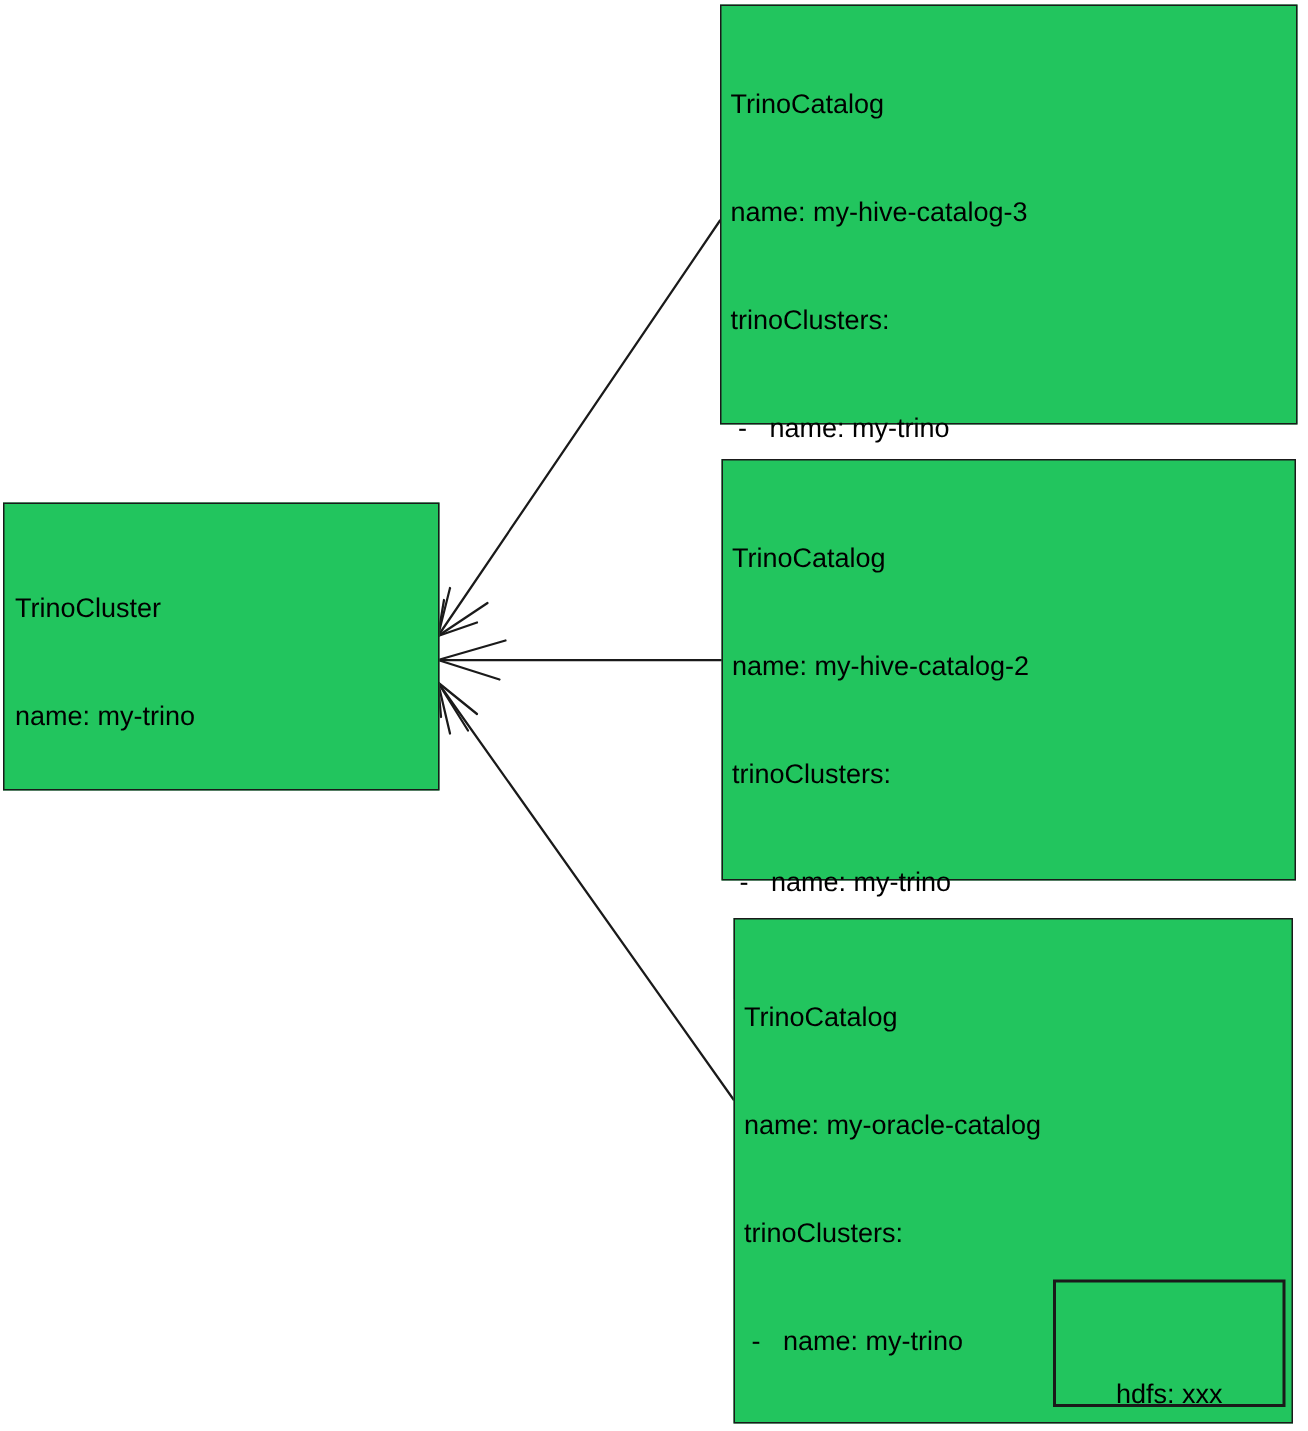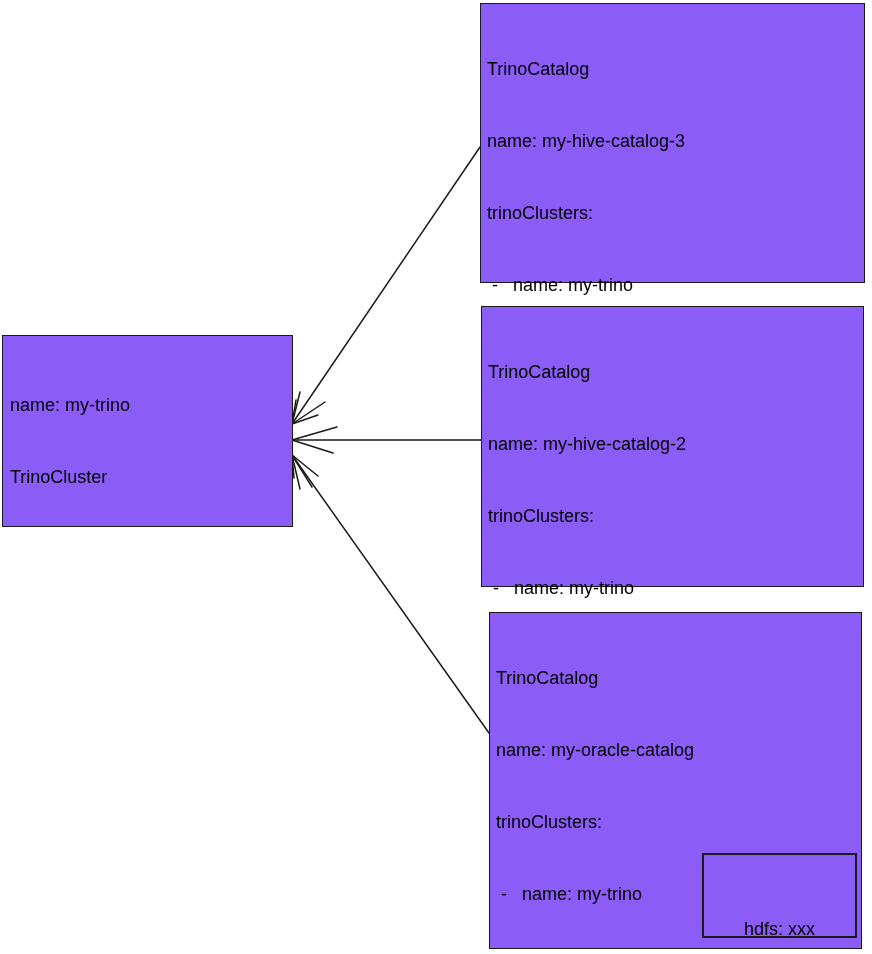--- a/index.html
+++ b/index.html
@@ -24,21 +24,21 @@
     left: 0;
     top: 0;
     width: 872px;
     height: 954px;
     pointer-events: none;
   }
   .node {
     position: absolute;
     box-sizing: border-box;
     border: 1.6px solid #1a1a1a;
-    background: #8b5cf6;
+    background: #22c55e;
   }
   .node-text {
     position: absolute;
     left: 6px;
     top: 4px;
     right: 2px;
     font-size: 18px;
     line-height: 24px;
     white-space: pre;
     font-family: "Liberation Sans", sans-serif;
@@ -130,22 +130,22 @@
         <line x1="763" y1="817" x2="787" y2="855"></line>
         <path d="M787,855 C781,845 777,838 772,833"></path>
         <path d="M787,855 C785,843 782,834 779,827"></path>
       </g>
 
     </g>
   </svg>
 
   <div class="node" id="node-trinocluster">
     <div class="node-text">
+      <span class="ln">TrinoCluster</span>
       <span class="ln">name: my-trino</span>
-      <span class="ln">TrinoCluster</span>
     </div>
   </div>
 
   <div class="node" id="node-catalog-hive-1">
     <div class="node-text">
       <span class="ln">TrinoCatalog</span>
       <span class="ln">name: my-hive-catalog-3</span>
       <span class="ln">trinoClusters:</span>
       <span class="ln"> -   name: my-trino</span>
       <span class="ln">hive:</span>

